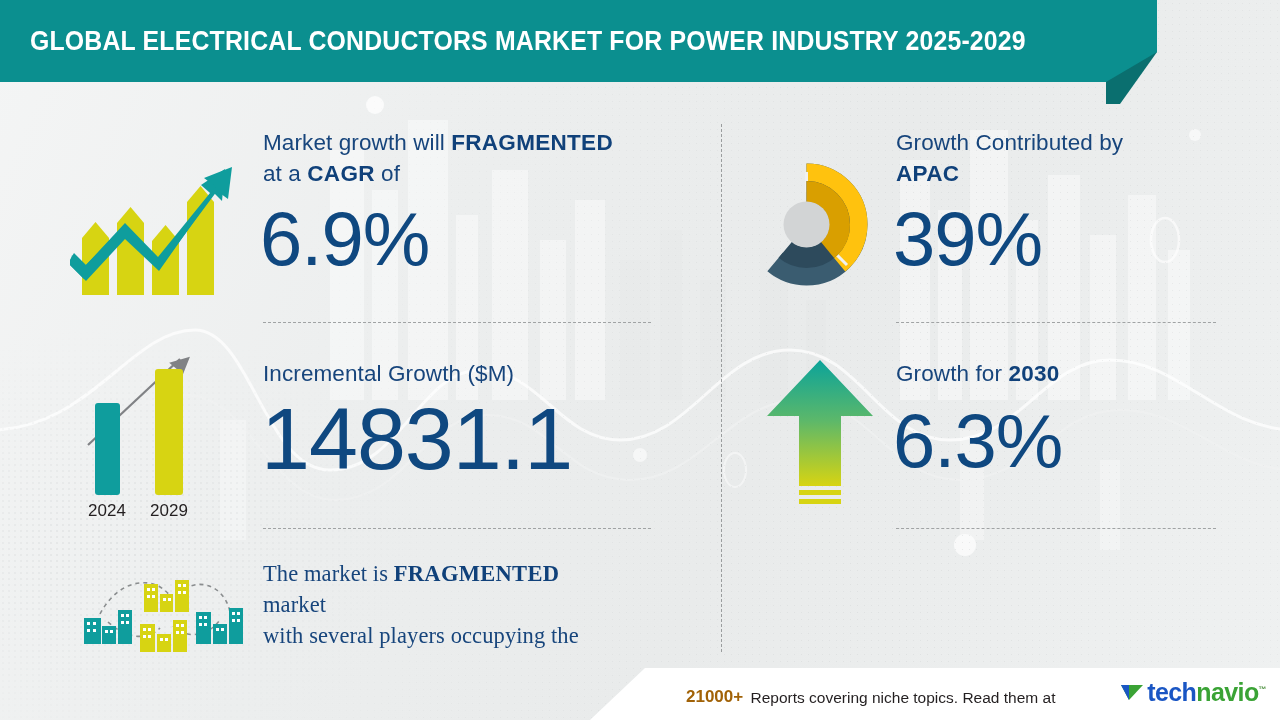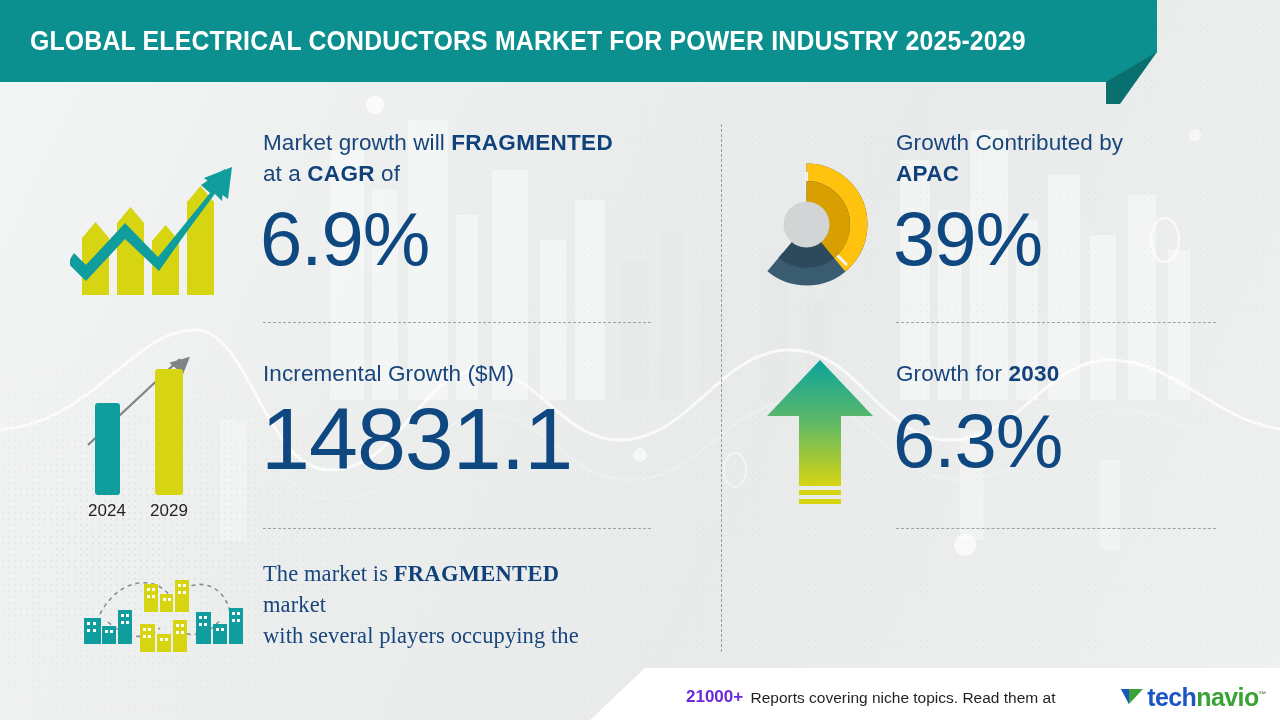--- a/index.html
+++ b/index.html
@@ -115,23 +115,23 @@
     background:#ffffff;
     clip-path:polygon(55px 0, 690px 0, 690px 52px, 0 52px);
   }
   #footer-text {
     position:absolute; left:686px; bottom:13px;
     font-size:15.5px; color:#231f20;
     white-space:nowrap;
   }
   #footer-count {
     position:absolute; left:686px; bottom:13px;
-    font-size:17px; font-weight:bold; color:#6d28d9;
-  }
-  #logo { position:absolute; right:14px; bottom:10px; height:30px; display:flex; align-items:flex-end; }
+    font-size:17px; font-weight:bold; color:#a16207;
+  }
+  #logo { position:absolute; right:14px; bottom:10px; height:30px; display:flex; align-items:flex-start; }
   #logo-word { font-size:25px; font-weight:bold; letter-spacing:-.6px; line-height:1; }
   #logo-tm { font-size:8px; color:#4a8f3c; vertical-align:super; }
 
   svg { display:block; }
   .abs { position:absolute; }
 </style>
 </head>
 <body>
 
 <div id="bg">

